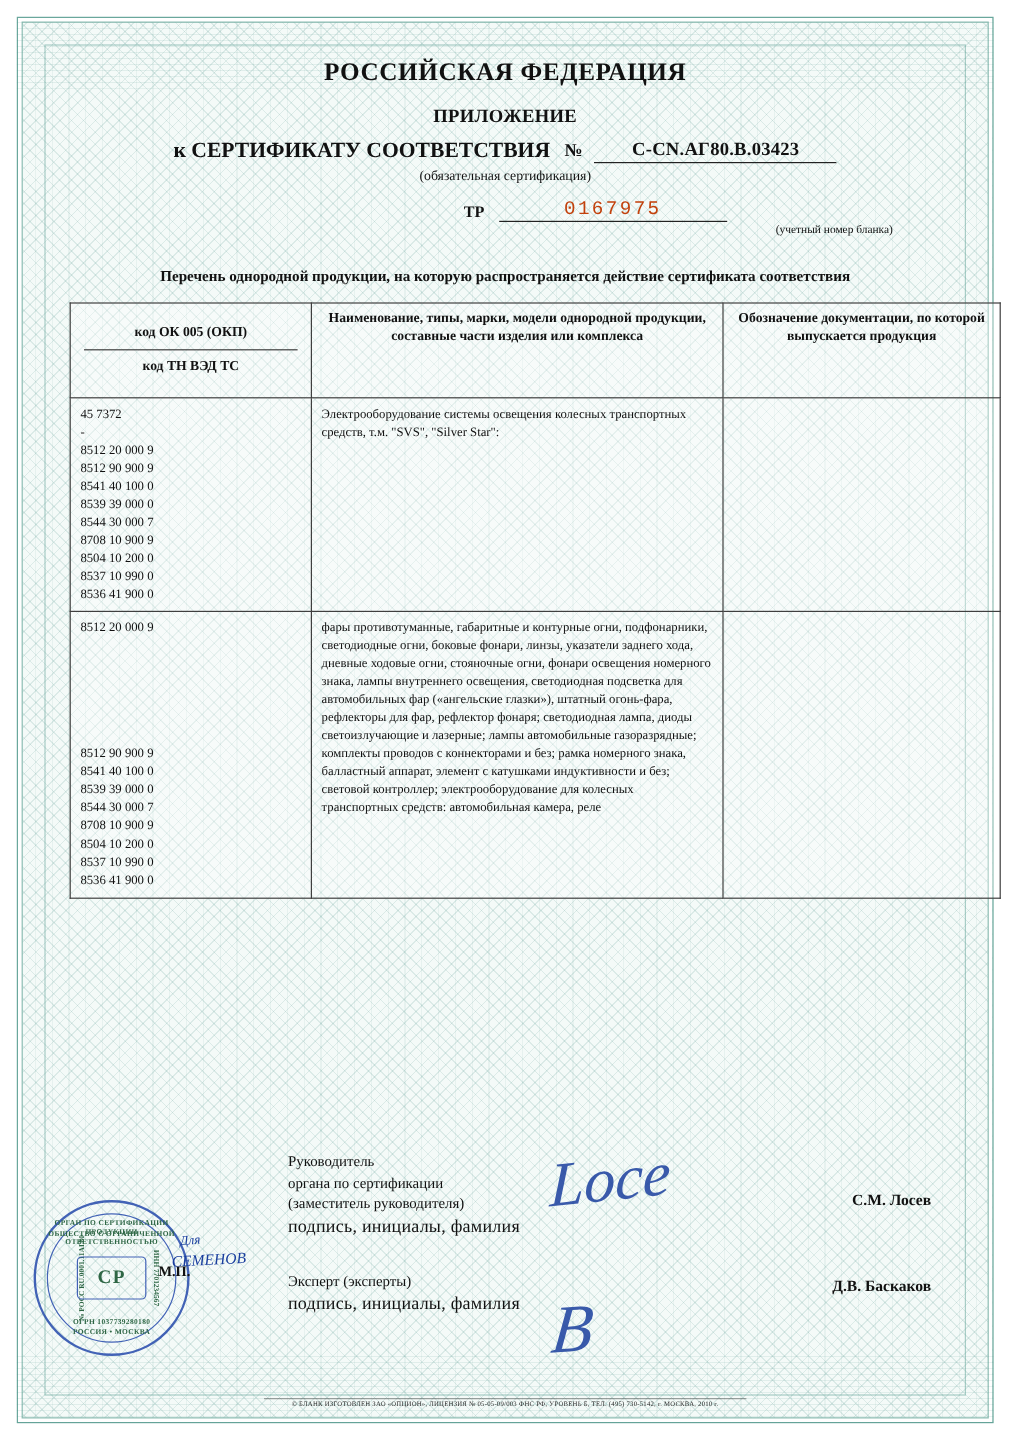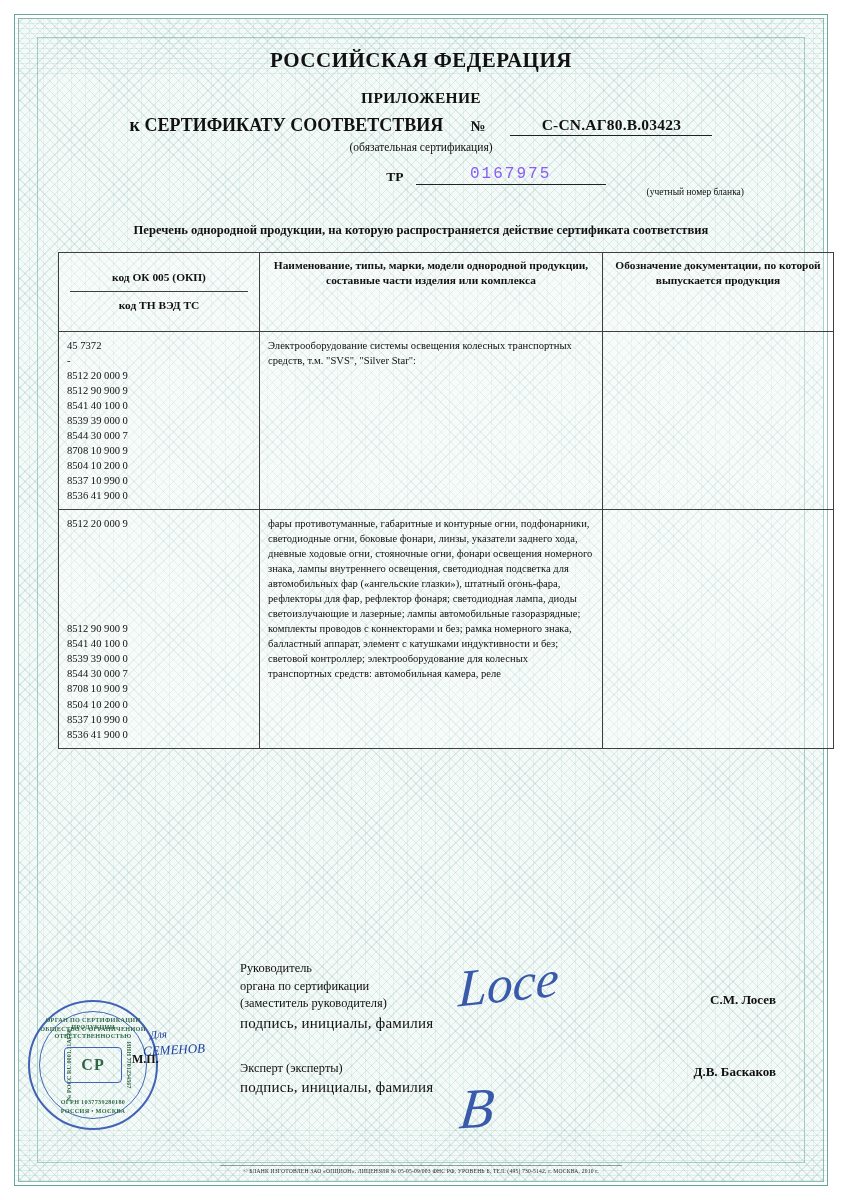--- a/index.html
+++ b/index.html
@@ -76,21 +76,21 @@
     font-size: 15.5px;
     font-weight: bold;
     margin-top: 16px;
     letter-spacing: .3px;
   }
   .cert-line {
     display: flex;
     align-items: flex-end;
     justify-content: center;
     margin-top: 8px;
-    gap: 23px;
+    gap: 8px;
   }
   .cert-line .label {
     font-size: 18px;
     font-weight: bold;
   }
   .cert-line .numsign {
     font-size: 15px;
     font-weight: bold;
     padding: 0 2px 1px 4px;
   }
@@ -116,21 +116,21 @@
     align-items: flex-end;
     margin-top: 12px;
     padding-left: 150px;
     gap: 12px;
   }
   .tr-label {
     font-size: 13.5px;
     font-weight: bold;
   }
   .tr-number {
-    color: #8b5cf6;
+    color: #c2410c;
     font-family: "Liberation Mono", monospace;
     font-size: 16px;
     letter-spacing: 2px;
     border-bottom: 1px solid #222;
     min-width: 190px;
     text-align: center;
     padding-bottom: 1px;
   }
   .blank-note {
     text-align: right;

